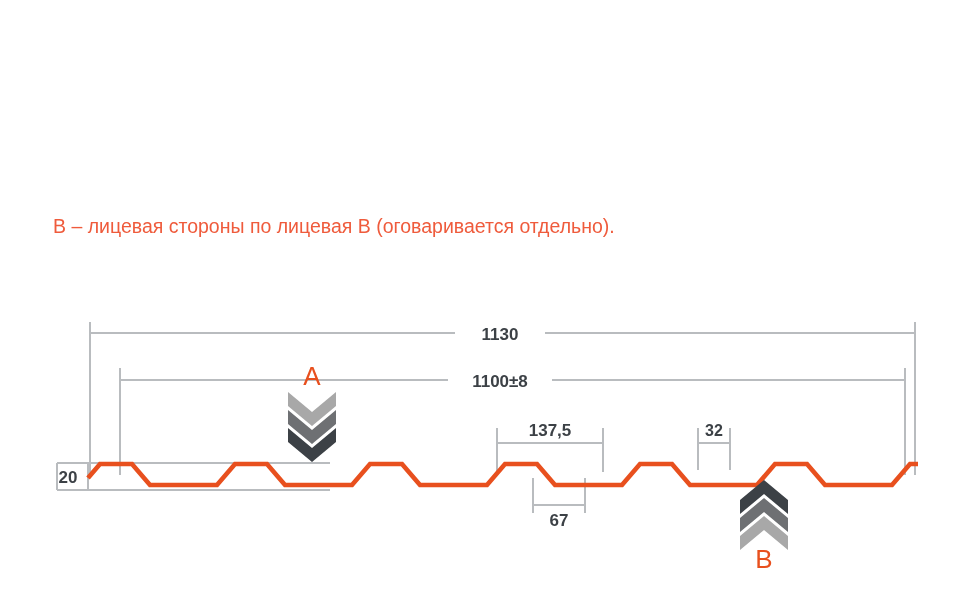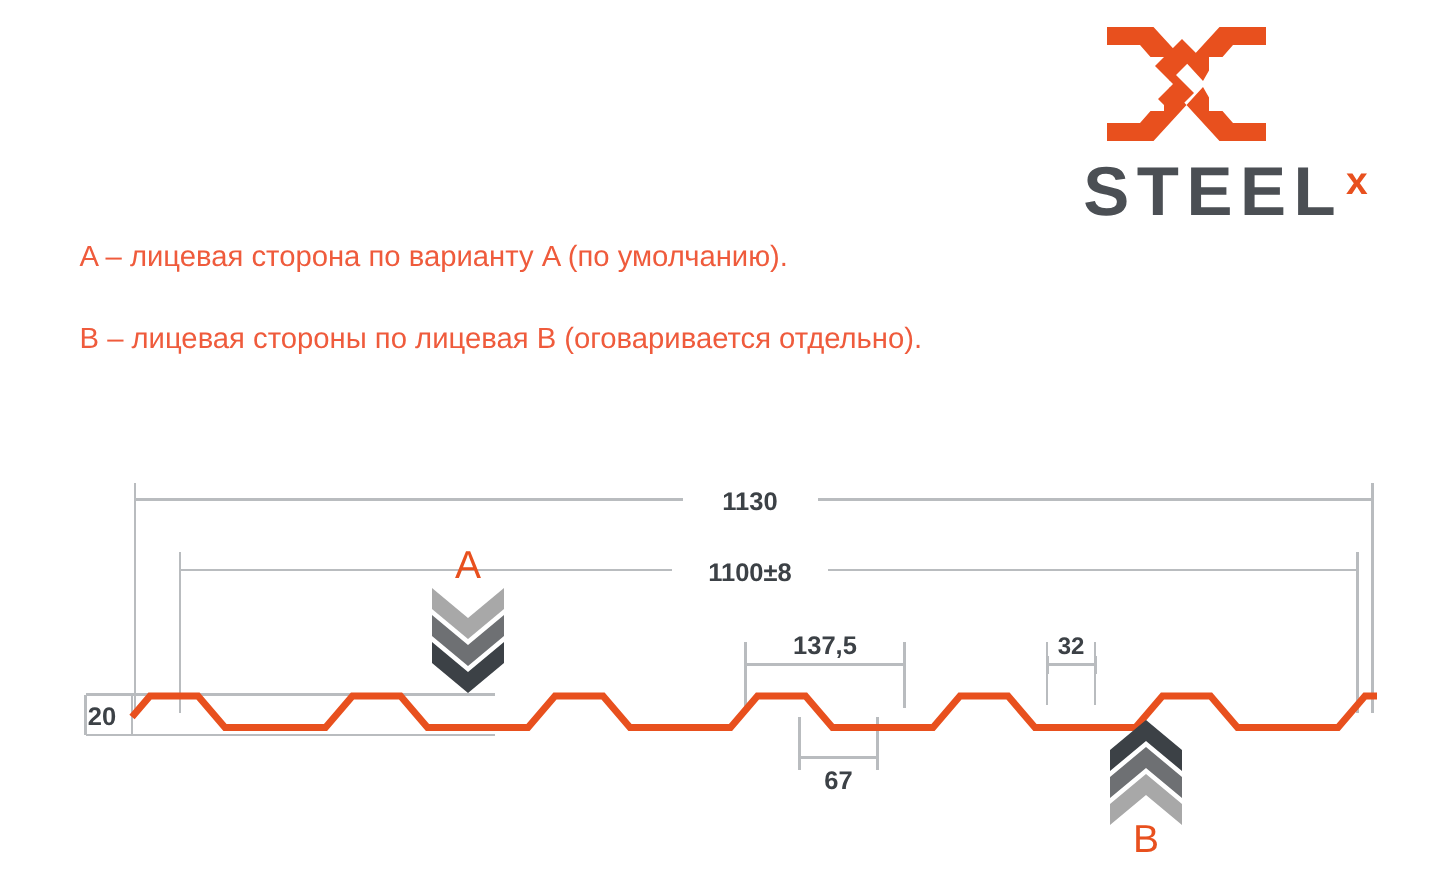--- a/index.html
+++ b/index.html
@@ -54,39 +54,21 @@
   .marker-letter{
     font-size:26px;fill:#e8501e;
     font-family:"Liberation Sans", sans-serif;
   }
 </style>
 </head>
 <body>
 
 <div id="root">
 
-  <div class="logo">
-    <svg class="logo-mark" viewBox="0 0 110 80">
-      <g fill="#e8501e">
-        <path d="M2 2 L33 2 L55 26 L44 38 L40 31 L40 22 L31 22 L24 14 L2 14 Z"></path>
-        <path d="M108 2 L77 2 L55 26 L66 38 L70 31 L70 22 L79 22 L86 14 L108 14 Z"></path>
-        <path d="M2 78 L33 78 L55 54 L44 42 L40 49 L40 58 L31 58 L24 66 L2 66 Z"></path>
-        <path d="M108 78 L77 78 L55 54 L66 42 L70 49 L70 58 L79 58 L86 66 L108 66 Z"></path>
-        <path d="M34 28 L52 10 L62 20 L48 34 L60 46 L46 60 L36 50 L46 40 Z"></path>
-      </g>
-    </svg>
-    <div class="logo-word">
-      <span class="logo-steel">STEEL</span>
-      <span class="logo-x">x</span>
-    </div>
-  </div>
 
-  <div class="legend legend-a" style="top:160px;">
-    <span class="legend-line">A – лицевая сторона по варианту A (по умолчанию).</span>
-  </div>
   <div class="legend legend-b" style="top:215px;">
     <span class="legend-line">B – лицевая стороны по лицевая B (оговаривается отдельно).</span>
   </div>
 
   <svg id="drawing" viewBox="0 0 970 297">
 
     <g stroke="#b9bcbf" stroke-width="1.4" fill="none" shape-rendering="crispEdges">
 
       <line x1="90" y1="22" x2="90" y2="175"></line>
       <line x1="915" y1="22" x2="915" y2="175"></line>

